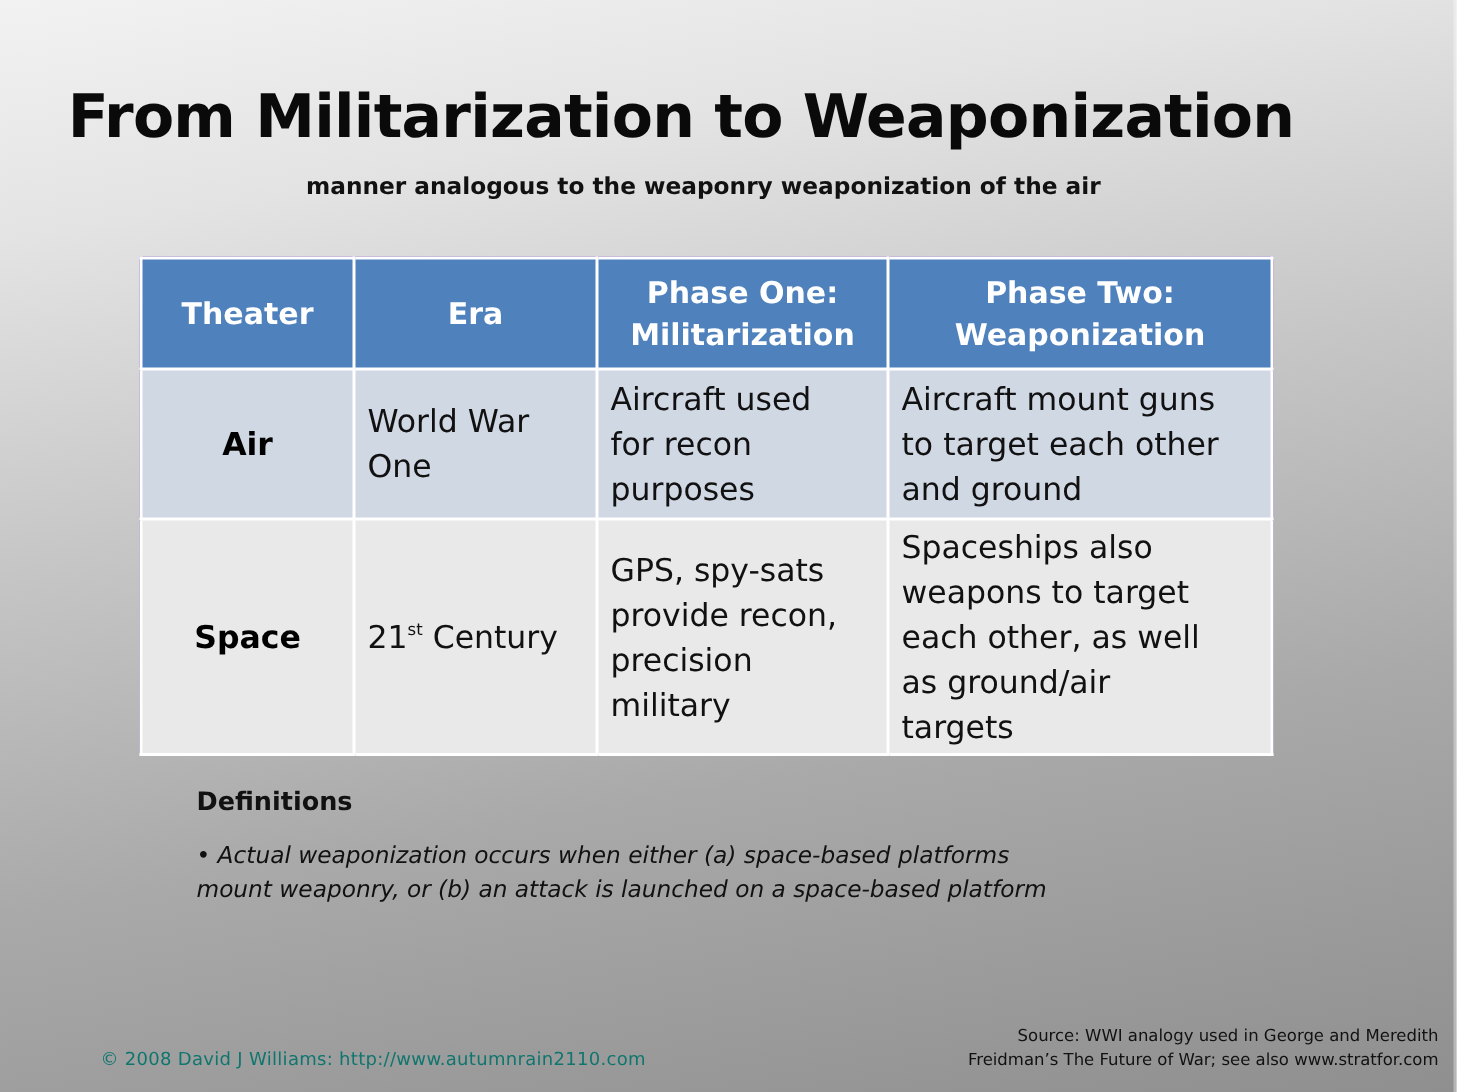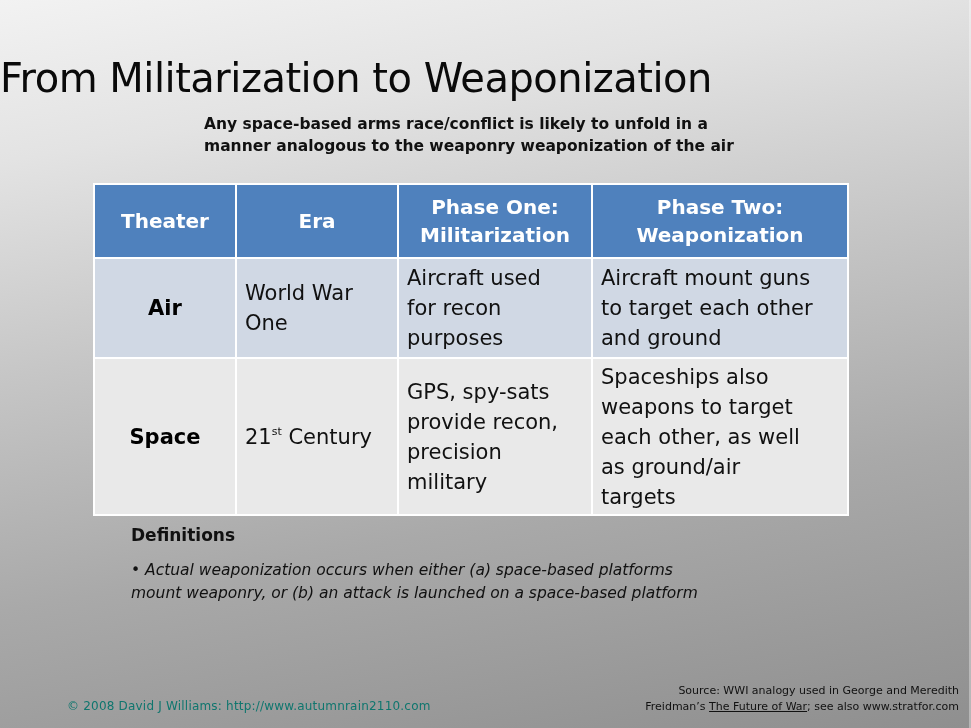--- a/index.html
+++ b/index.html
@@ -21,24 +21,24 @@
       right: 0;
       width: 2px;
       height: 728px;
       background: rgba(255,255,255,0.35);
     }
     .title {
       position: absolute;
       left: 0;
       width: 908px;
       top: 52px;
-      text-align: left;
+      text-align: center;
       font-family: "DejaVu Sans", sans-serif;
       font-size: 40px;
-      font-weight: normal;
+      font-weight: bold;
       letter-spacing: -0.5px;
       color: #0a0a0a;
       line-height: 52px;
       margin: 0;
     }
     .subtitle {
       position: absolute;
       left: 204px;
       top: 113px;
       width: 600px;
@@ -49,21 +49,20 @@
     }
     .subtitle span { display: block; }
 
     table.compare {
       position: absolute;
       left: 93px;
       top: 171px;
       border-collapse: collapse;
       border: 2px solid #22c55e;
       background: #4c1d95;
-      margin-top: 12px;
     }
     table.compare th, table.compare td {
       border: 2px solid #ffffff;
       padding: 0;
       vertical-align: middle;
     }
     table.compare th {
       background: #4f81bd;
       color: #ffffff;
       font-size: 20px;
@@ -125,40 +124,38 @@
       position: absolute;
       right: 12px;
       top: 683px;
       text-align: right;
       font-size: 11px;
       line-height: 16px;
       color: #111;
     }
     .source span { display: block; }
     .source .book {
-      text-decoration: underline;
     }
     .copyright {
       position: absolute;
       left: 67px;
       top: 699px;
       font-size: 12px;
       color: #0f766e;
       letter-spacing: 0.2px;
     }
   </style>
 </head>
 <body>
 
 <div class="right-edge"></div>
 
 <h1 class="title">From Militarization to Weaponization</h1>
 
 <div class="subtitle">
-  <span>Any space-based arms race/conflict is likely to unfold in a</span>
   <span>manner analogous to the weaponry weaponization of the air</span>
 </div>
 
 <table class="compare">
   <thead>
     <tr>
       <th class="col-theater">Theater</th>
       <th class="col-era">Era</th>
       <th class="col-p1">
         <div>Phase One:</div>

